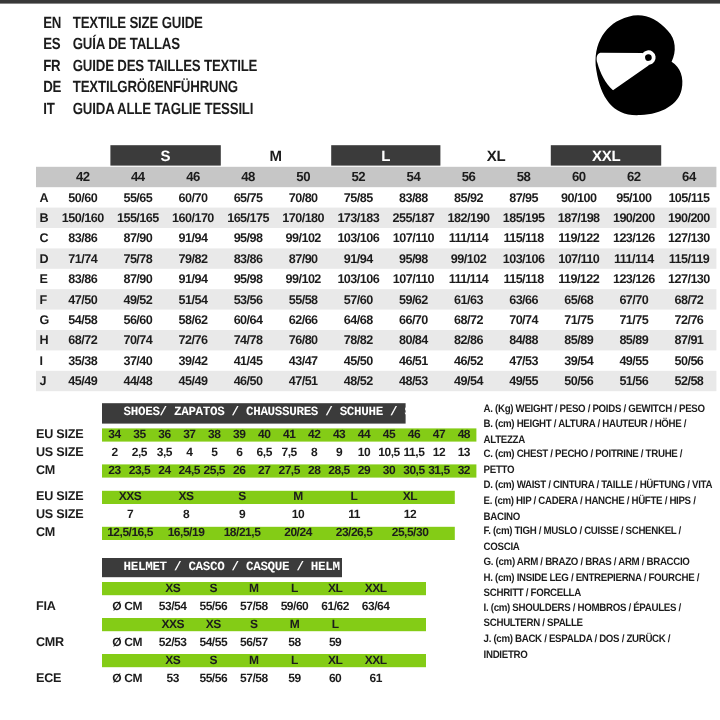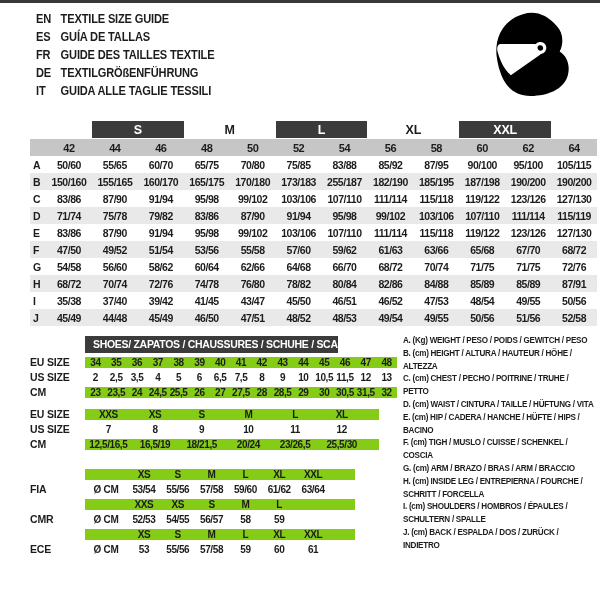--- a/index.html
+++ b/index.html
@@ -26,21 +26,21 @@
   .band-grp.dark { background:#3b3b3b; color:#fff; }
   .mt-hdr { display:flex; height:17px; background:#c6c6c6; align-items:center; font-size:11px; }
   .mt-row { display:flex; height:17px; align-items:center; font-size:10.5px; }
   .mt-row.stripe { background:#e9e9e9; }
   .mt-cell { flex:1; text-align:center; letter-spacing:-0.45px; white-space:nowrap; overflow:visible; }
   .mt-letter { width:16px; flex:none; text-align:left; padding-left:3px; }
 
   
   .lower-left { position:absolute; left:30px; top:336px; width:370px; }
   .lt-title { margin-left:55px; height:16.5px; background:#3b3b3b; color:#fff; display:flex; align-items:center;
-              padding-left:8px; font-size:10.5px; letter-spacing:-0.3px; white-space:nowrap; }
+              padding-left:18px; font-size:10.5px; letter-spacing:-0.3px; white-space:nowrap;font-family:Liberation Mono, monospace; }
   .lt-title.shoes  { width:253px; }
   .lt-title.gloves { width:248px; }
   .lt-title.helmet { width:200px; }
   .lt-row { display:flex; height:15px; align-items:flex-end; font-size:10px; }
   .lt-label { width:55px; flex:none; display:flex; align-items:center; font-size:10.5px; letter-spacing:-0.2px; white-space:nowrap; }
   .lt-cells { display:flex; align-items:center; }
   .lt-cells.shaded { background:#84cc16; }
   .lt-cells.shoes  { width:312px; }
   .lt-cells.gloves { width:294px; padding-right:14px; }
   .lt-cells.helmet { width:270px; padding-right:25px; }
@@ -245,21 +245,21 @@
           <div class="mt-letter">I</div>
           <div class="mt-cell">35/38</div>
           <div class="mt-cell">37/40</div>
           <div class="mt-cell">39/42</div>
           <div class="mt-cell">41/45</div>
           <div class="mt-cell">43/47</div>
           <div class="mt-cell">45/50</div>
           <div class="mt-cell">46/51</div>
           <div class="mt-cell">46/52</div>
           <div class="mt-cell">47/53</div>
-          <div class="mt-cell">48/54</div>
+          <div class="mt-cell">39/54</div>
           <div class="mt-cell">49/55</div>
           <div class="mt-cell">50/56</div>
         </div>
         <div class="mt-row stripe">
           <div class="mt-letter">J</div>
           <div class="mt-cell">45/49</div>
           <div class="mt-cell">44/48</div>
           <div class="mt-cell">45/49</div>
           <div class="mt-cell">46/50</div>
           <div class="mt-cell">47/51</div>
@@ -373,20 +373,21 @@
               <div class="lt-cell">18/21,5</div>
               <div class="lt-cell">20/24</div>
               <div class="lt-cell">23/26,5</div>
               <div class="lt-cell">25,5/30</div>
             </div>
           </div>
         </div>
     </div>
     <div class="tbl-gap-l"></div>
     <div>
+      <div class="lt-title helmet">HELMET / CASCO / CASQUE / HELM / CASCO</div>
       <div>
           <div class="lt-row">
             <div class="lt-label"></div>
             <div class="lt-cells helmet shaded">
               <div class="lt-unit"></div>
               <div class="lt-cell">XS</div>
               <div class="lt-cell">S</div>
               <div class="lt-cell">M</div>
               <div class="lt-cell">L</div>
               <div class="lt-cell">XL</div>

